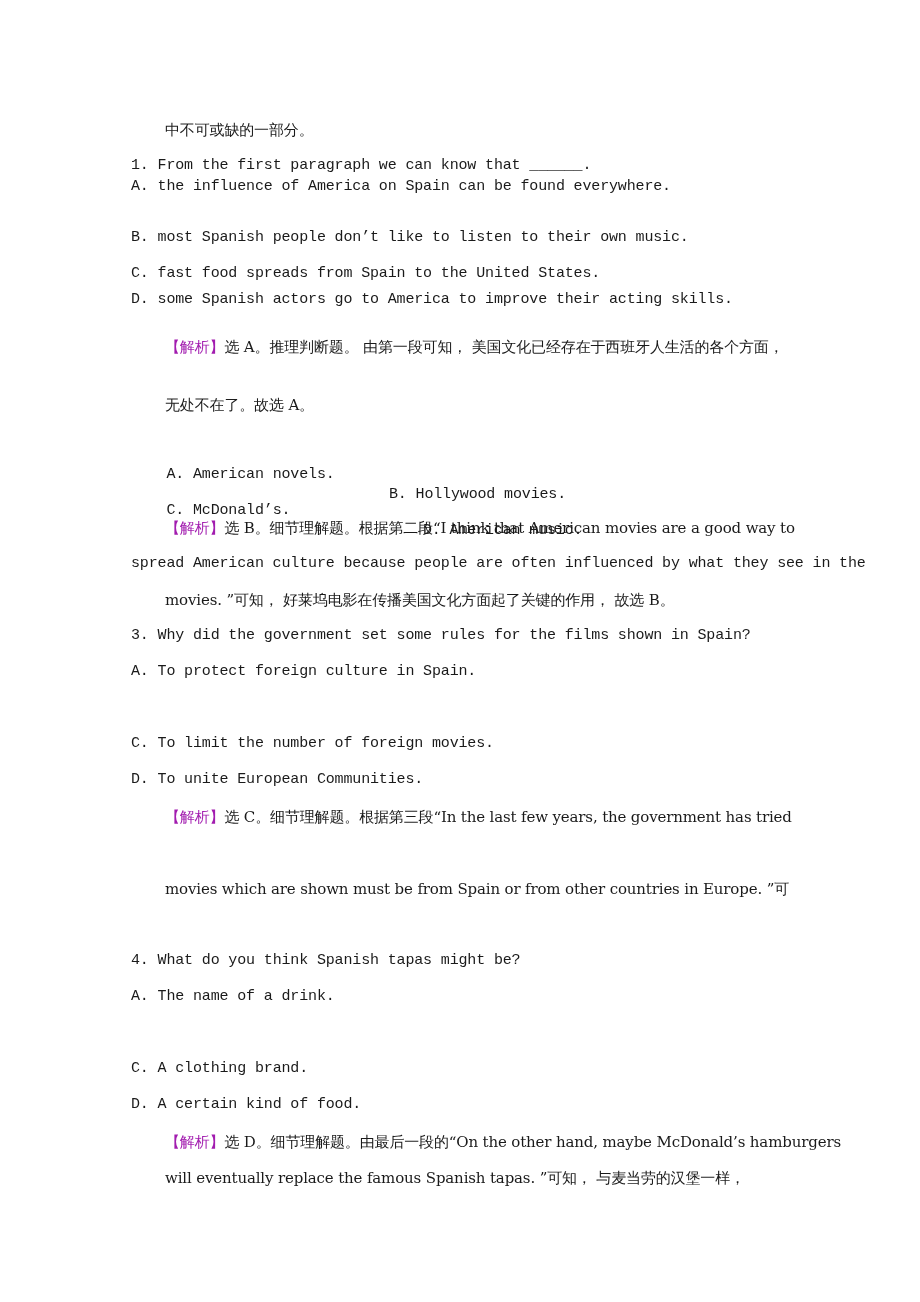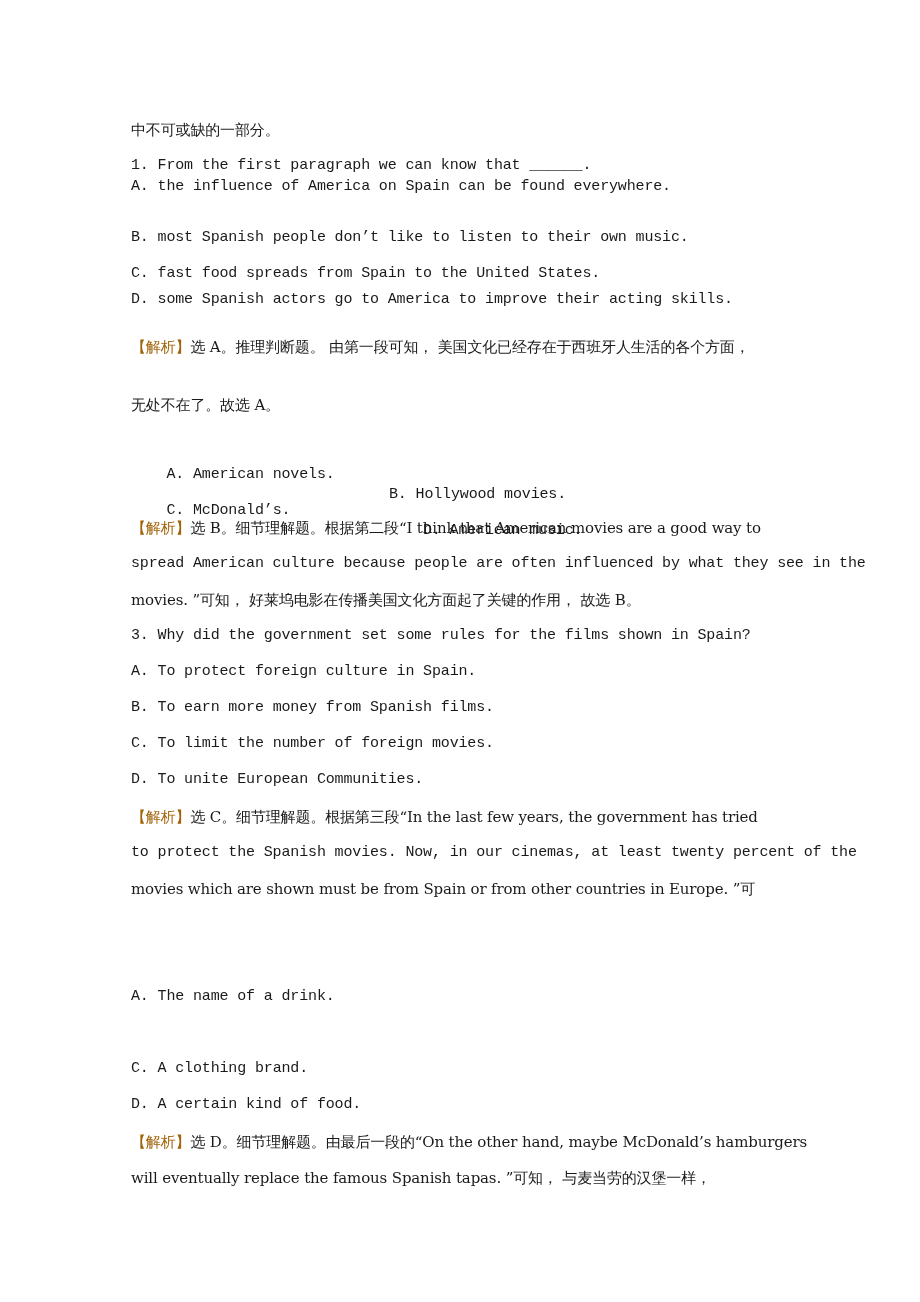--- a/index.html
+++ b/index.html
@@ -25,25 +25,26 @@
     .line {
       position: absolute;
       left: 131px;
       font-size: 15px;
       line-height: 20px;
       white-space: pre;
       letter-spacing: -0.15px;
       color: #1a1a1a;
     }
     .label {
-      color: #a16207;
+      color: #a21caf;
       font-family: Liberation Serif, serif;
     }
     .cn {
       font-family: "DejaVu Serif", serif;
+      margin-left: 34px;
     }
     .opt-b2 { position: absolute; left: 389px; text-align: center; }
     .opt-d2 { position: absolute; left: 423px; }
   </style>
 </head>
 <body>
 
 <div class="page">
 
   <div class="line cn" style="top:120px">中不可或缺的一部分。</div>
@@ -63,26 +64,25 @@
   <div class="line" style="top:481px; width:700px">
     <span><span>C.</span> <span>McDonald’s.</span></span>
     <span class="opt-d2" style="left:292px"><span>D.</span> <span>American music.</span></span>
   </div>
   <div class="line" style="top:554px">spread American culture because people are often influenced by what they see in the</div>
   <div class="line cn" style="top:518px"><span class="label">【解析】</span><span>选 B。细节理解题。根据第二段“I think that American movies are a good way to</span></div>
   <div class="line cn" style="top:590px">movies. ”可知， 好莱坞电影在传播美国文化方面起了关键的作用， 故选 B。</div>
 
   <div class="line" style="top:626px"><span>3.</span> <span>Why did the government set some rules for the films shown in Spain?</span></div>
   <div class="line" style="top:662px"><span>A.</span> <span>To protect foreign culture in Spain.</span></div>
-  <div class="line" style="top:698px"><span>B.</span> <span>To earn more money from Spanish films.</span></div>
   <div class="line" style="top:734px"><span>C.</span> <span>To limit the number of foreign movies.</span></div>
   <div class="line" style="top:770px"><span>D.</span> <span>To unite European Communities.</span></div>
   <div class="line cn" style="top:807px"><span class="label">【解析】</span><span>选 C。细节理解题。根据第三段“In the last few years, the government has tried</span></div>
-  <div class="line" style="top:843px">to protect the Spanish movies. Now, in our cinemas, at least twenty percent of the</div>
   <div class="line cn" style="top:879px">movies which are shown must be from Spain or from other countries in Europe. ”可</div>
 
+  <div class="line" style="top:951px"><span>4.</span> <span>What do you think Spanish tapas might be?</span></div>
   <div class="line" style="top:987px"><span>A.</span> <span>The name of a drink.</span></div>
   <div class="line" style="top:1059px"><span>C.</span> <span>A clothing brand.</span></div>
   <div class="line" style="top:1095px"><span>D.</span> <span>A certain kind of food.</span></div>
   <div class="line cn" style="top:1132px"><span class="label">【解析】</span><span>选 D。细节理解题。由最后一段的“On the other hand, maybe McDonald’s hamburgers</span></div>
   <div class="line cn" style="top:1168px">will eventually replace the famous Spanish tapas. ”可知， 与麦当劳的汉堡一样，</div>
 
 </div>
 
 </body></html>

